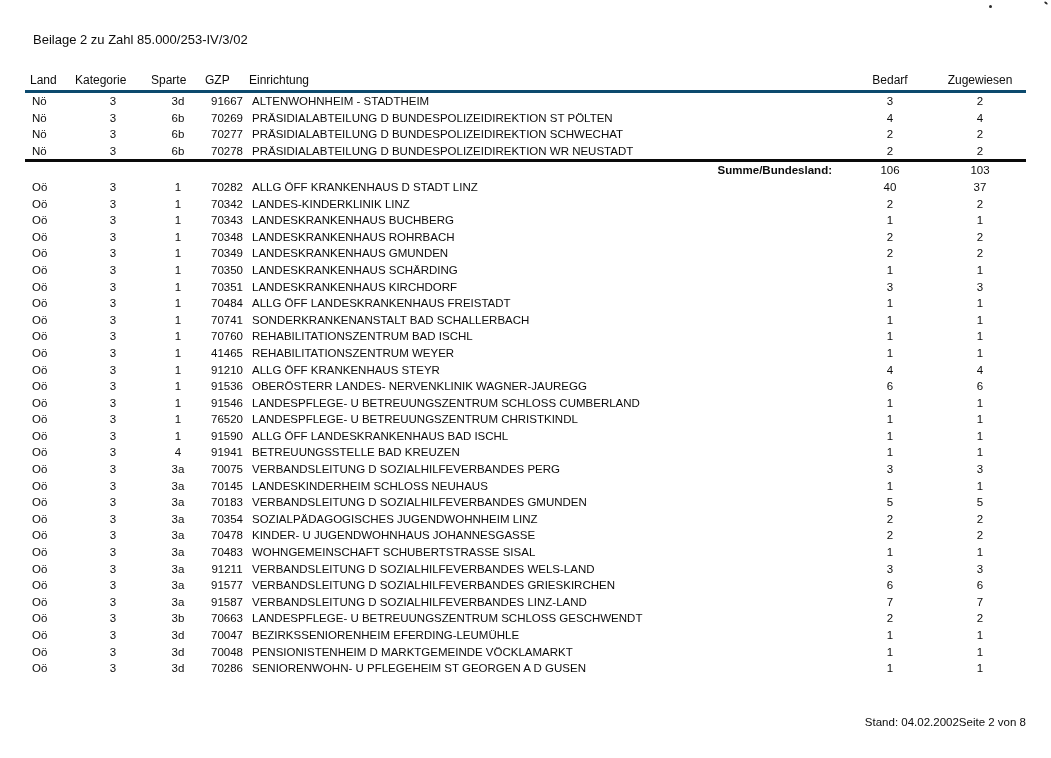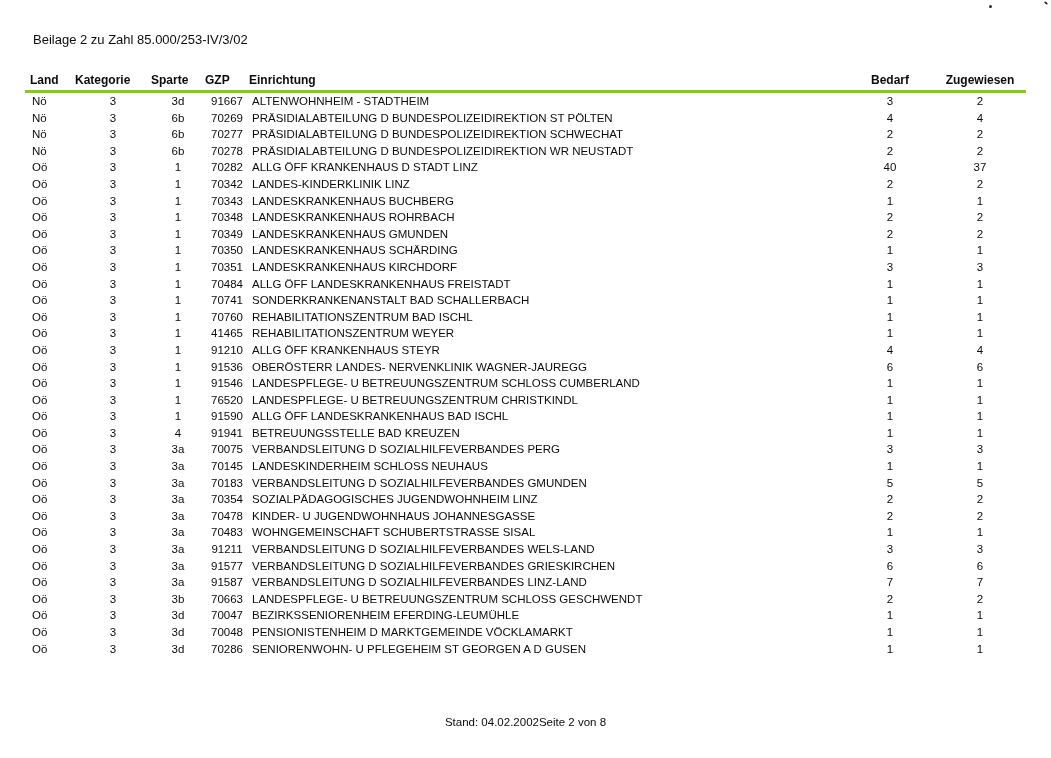--- a/index.html
+++ b/index.html
@@ -35,23 +35,23 @@
   col.c-land { width: 50px; }
   col.c-kat  { width: 76px; }
   col.c-sparte { width: 54px; }
   col.c-gzp  { width: 44px; }
   col.c-einr { width: auto; }
   col.c-bedarf { width: 88px; }
   col.c-zug  { width: 92px; }
 
   thead th {
     font-size: 12px;
-    font-weight: bold;
+    font-weight: normal;
     text-align: left;
-    border-bottom: 3px solid #84cc16;
+    border-bottom: 3px solid #0c4a6e;
     padding: 0 0 3px 0;
     height: 18px;
     vertical-align: bottom;
     white-space: nowrap;
   }
   thead th.col-land { padding-left: 5px; }
   thead th.col-kat, thead th.col-sparte { text-align: left; }
   thead th.col-bedarf, thead th.col-zug { text-align: center; margin-top: 8px; }
 
   tbody td {
@@ -75,21 +75,21 @@
     font-weight: bold;
     font-size: 11.5px;
     padding-right: 14px;
   }
 
   .footer-row {
     position: absolute;
     left: 25px; right: 25px;
     top: 716px;
     display: flex;
-    justify-content: center;
+    justify-content: flex-end;
     font-size: 11.5px;
   }
 
   .speck { position: absolute; background: #2a2a2a; border-radius: 50%; }
   .speck-1 { left: 989px; top: 5px; width: 3px; height: 3px; }
   .speck-2 { left: 1044px; top: 2px; width: 4px; height: 2px; transform: rotate(40deg); }
 </style>
 </head>
 <body>
 
@@ -153,20 +153,25 @@
         </tr>
         <tr>
           <td class="col-land">Nö</td>
           <td class="col-kat">3</td>
           <td class="col-sparte">6b</td>
           <td class="col-gzp">70278</td>
           <td class="col-einr">PRÄSIDIALABTEILUNG D BUNDESPOLIZEIDIREKTION WR NEUSTADT</td>
           <td class="col-bedarf">2</td>
           <td class="col-zug">2</td>
         </tr>
+        <tr class="summary-row">
+          <td colspan="5" class="summary-label">Summe/Bundesland:</td>
+          <td class="col-bedarf">106</td>
+          <td class="col-zug">103</td>
+        </tr>
         <tr>
           <td class="col-land">Oö</td>
           <td class="col-kat">3</td>
           <td class="col-sparte">1</td>
           <td class="col-gzp">70282</td>
           <td class="col-einr">ALLG ÖFF KRANKENHAUS D STADT LINZ</td>
           <td class="col-bedarf">40</td>
           <td class="col-zug">37</td>
         </tr>
         <tr>

